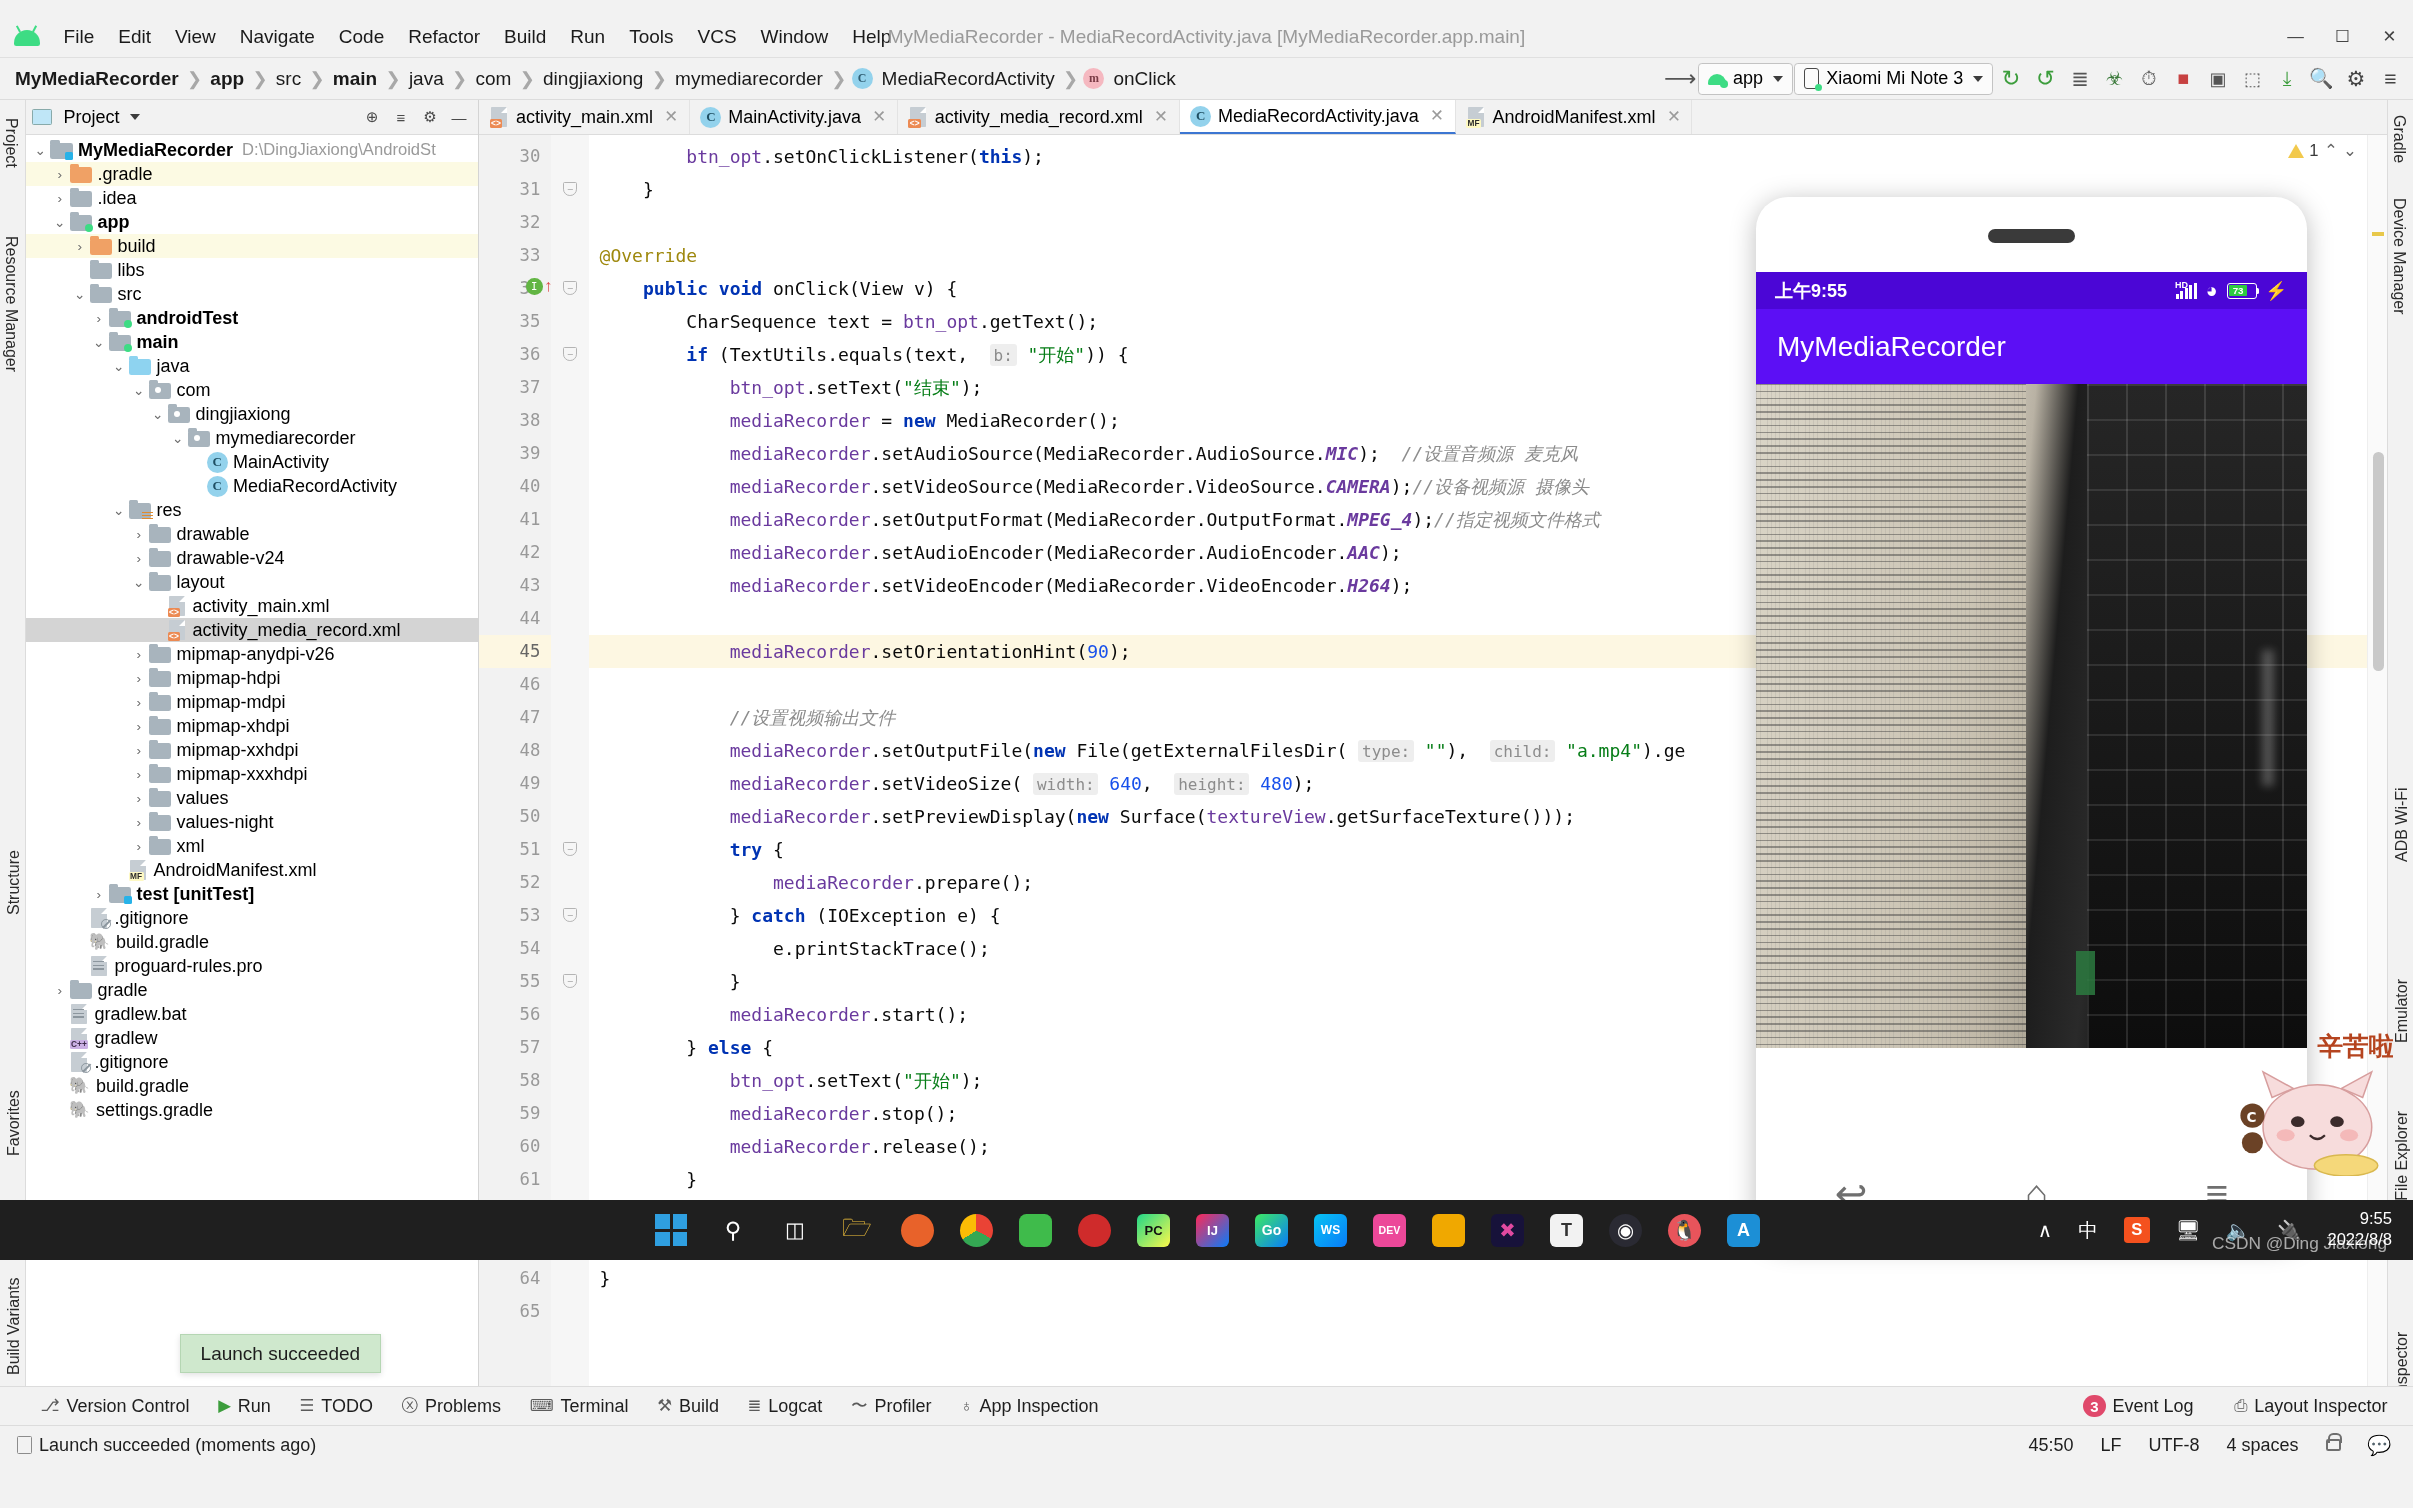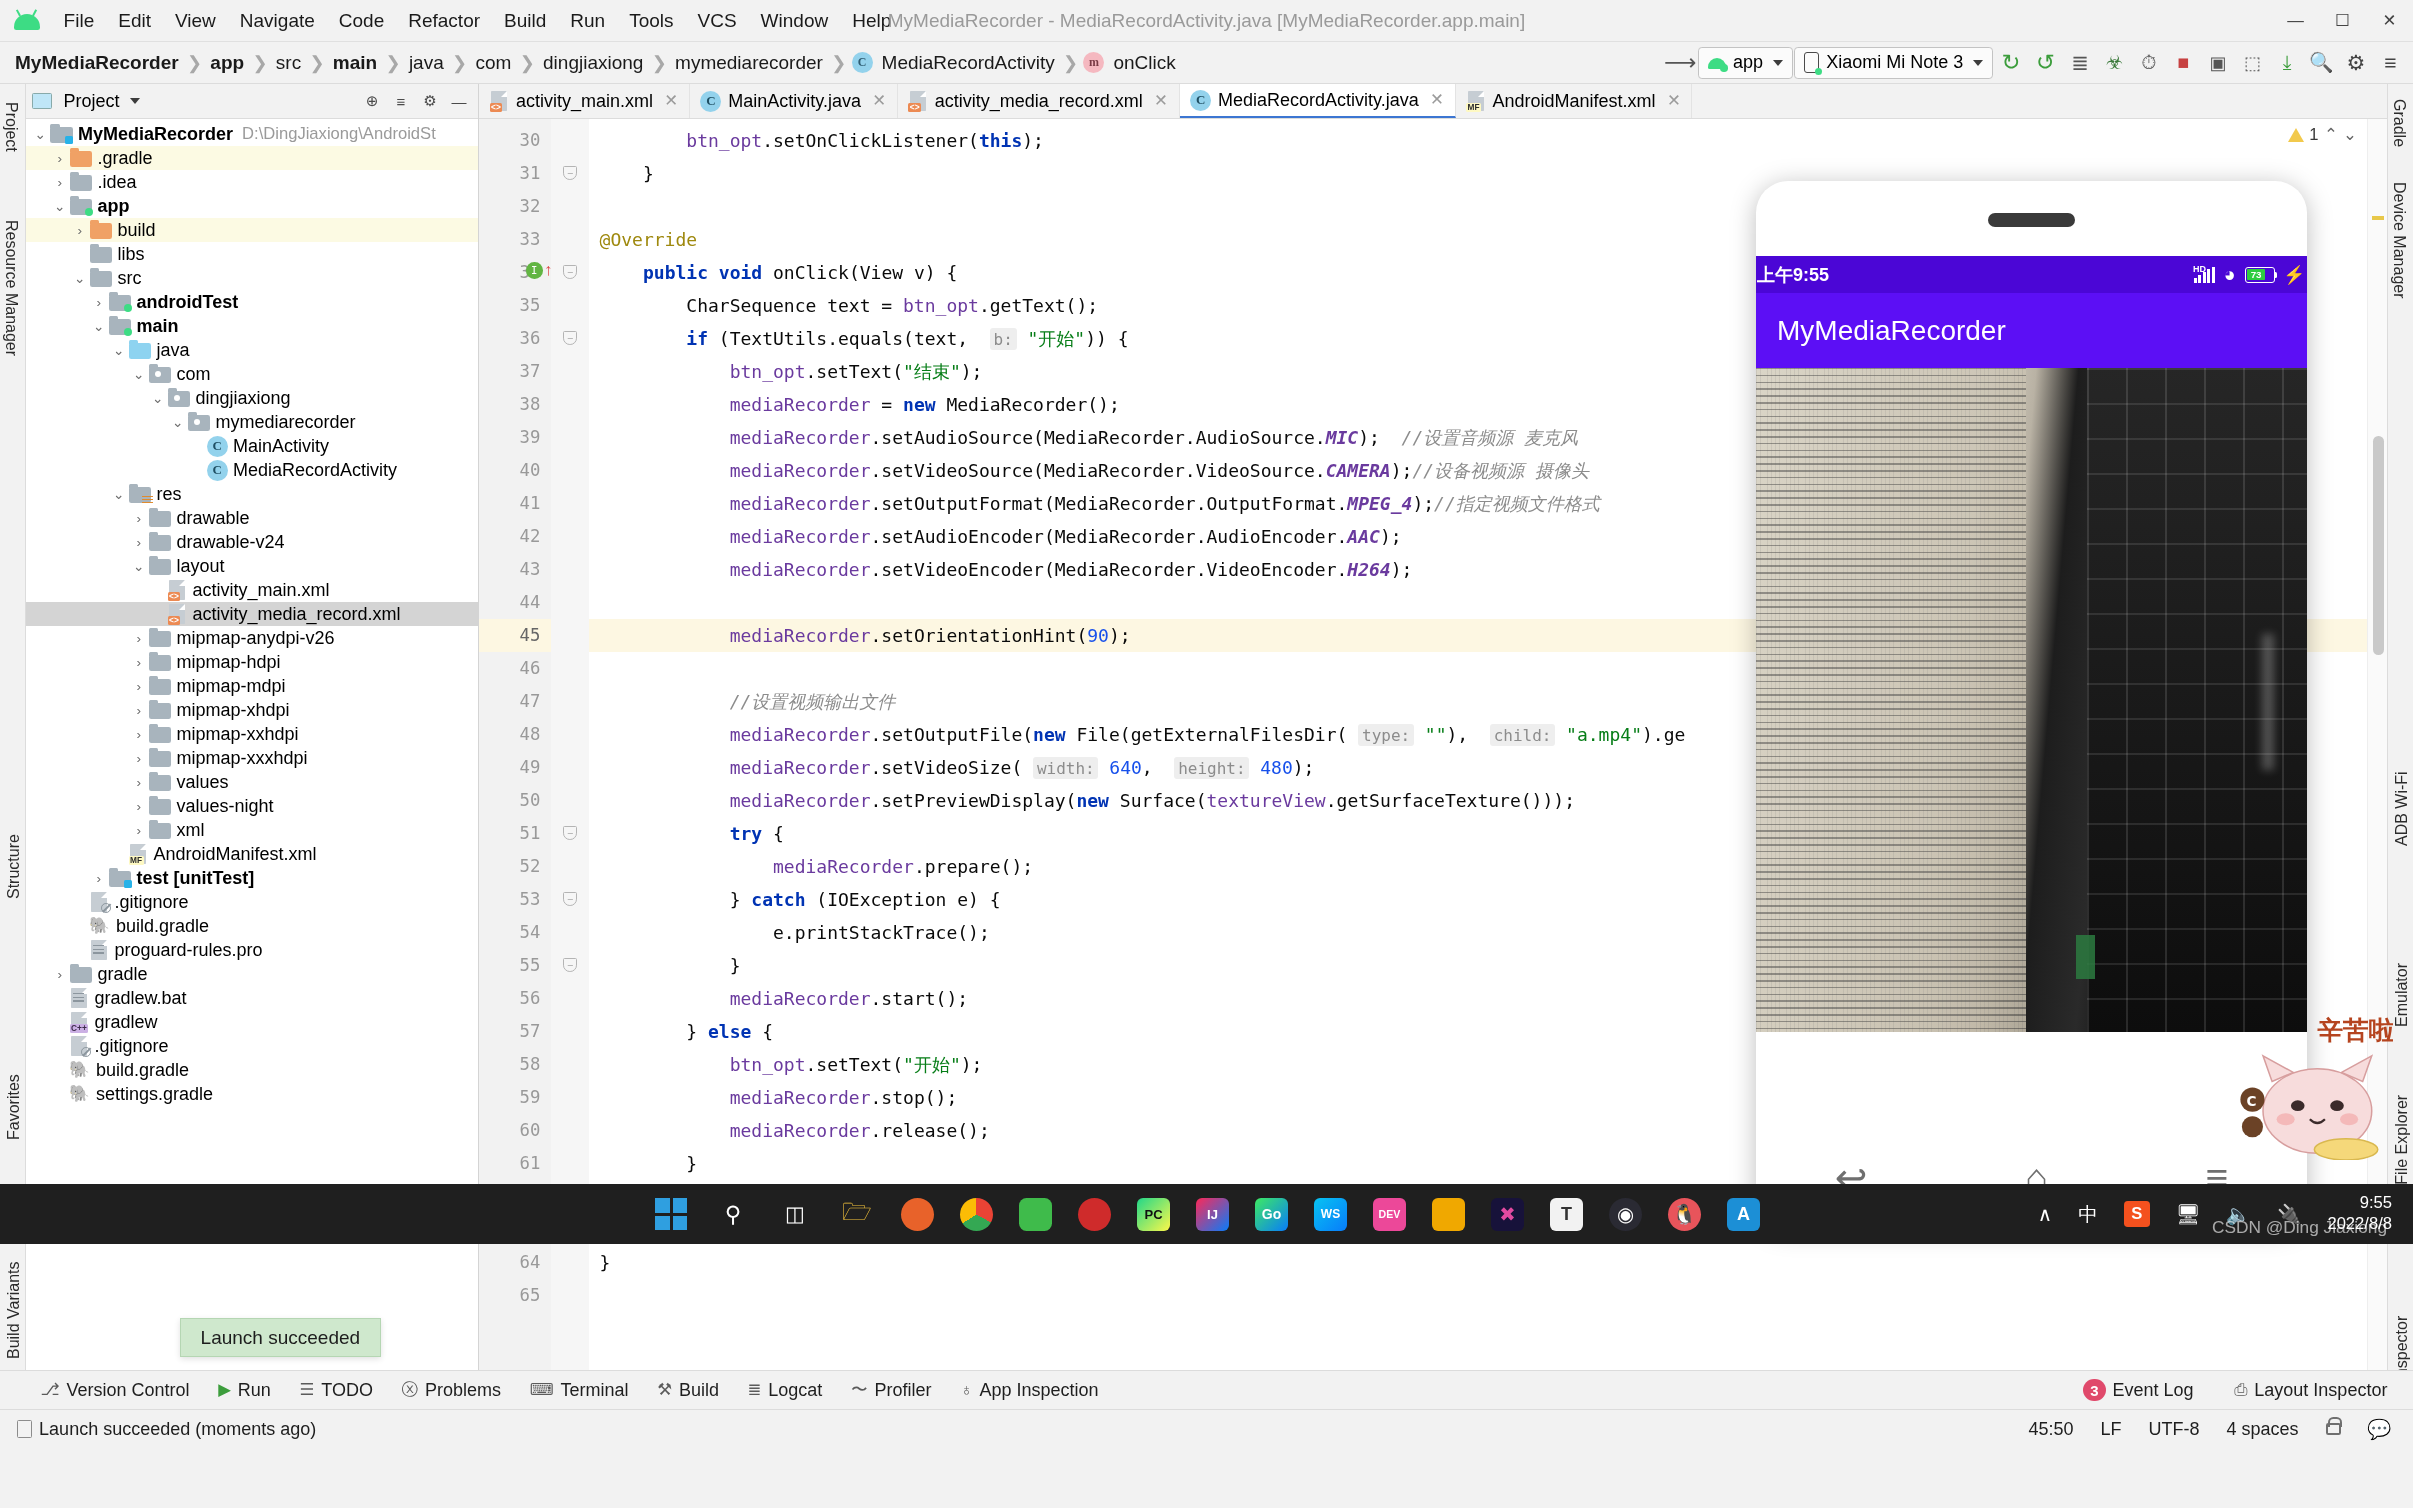--- a/index.html
+++ b/index.html
@@ -4,21 +4,21 @@
 <style>
   * { box-sizing: border-box; margin:0; padding:0; }
   html,body { width:2413px; height:1508px; overflow:hidden; }
   body {
     font-family: "Liberation Sans", sans-serif;
     font-size: 18px;
     background:#f2f2f2;
     color:#000;
     -webkit-font-smoothing: antialiased;
   }
-  .app { position:relative; width:2413px; height:1244px; }
+  .app { position:relative; width:2413px; height:1244px;margin-top:16px; }
 
   
   .titlebar {
     height:42px; background:#f2f2f2; display:flex; align-items:center;
     border-bottom:0.8px solid #e0e0e0; position:relative;
   }
   .logo-droid { width:26px; height:22.6px; margin:0 12px 0 13.6px; position:relative; }
   .logo-droid .head {
     position:absolute; left:0; top:4.5px; width:26px; height:16.6px;
     background:#3ddc84; border-radius:13px 13px 2.3px 2.3px;
@@ -206,21 +206,21 @@
 
   
   .phone {
     position:absolute; left:1756px; top:181px; width:551px; height:1045px;
     background:#fff; border-radius:32px; box-shadow:0 4.5px 26px rgba(0,0,0,0.26);
     overflow:hidden;
   }
   .phone .speaker { width:87px;height:14.3px;background:#3a3a3a;border-radius:7.5px;margin:32px auto 0;}
   .phone .statusbar {
     margin-top:29px; height:37px; background:#4b06d6; display:flex; align-items:center;
-    padding:0 1px; color:#fff; font-size:18px; font-weight:bold;
+    padding:0 19px; color:#fff; font-size:18px; font-weight:bold;
   }
   .phone .sb-right { margin-left:auto; display:flex; align-items:center; gap:9px; }
   .bars { display:flex; align-items:flex-end; gap:1.5px; height:16.6px; position:relative;}
   .bars i { width:3px; background:#fff; display:block;}
   .hdlabel { font-size:9px; position:absolute; left:-0.8px; top:-2.3px; font-weight:bold;}
   .wifi { font-size:19.6px; line-height:1; }
   .batt { width:30px;height:16px;border:1.5px solid #fff;border-radius:3px; position:relative; display:flex; align-items:center; padding:1.5px;}
   .batt:after{content:"";position:absolute;right:-3.8px;top:4.5px;width:2.3px;height:6px;background:#fff;border-radius:0 1.5px 1.5px 0;}
   .batt .fill{background:#2ecc40;height:100%;width:72%;border-radius:0.8px;display:flex;align-items:center;justify-content:center;font-size:9.8px;font-weight:bold;color:#fff;}
   .phone .appbar { height:75px; background:#5c0ff5; color:#fff; display:flex; align-items:center; padding:0 21px; font-size:28px; }

